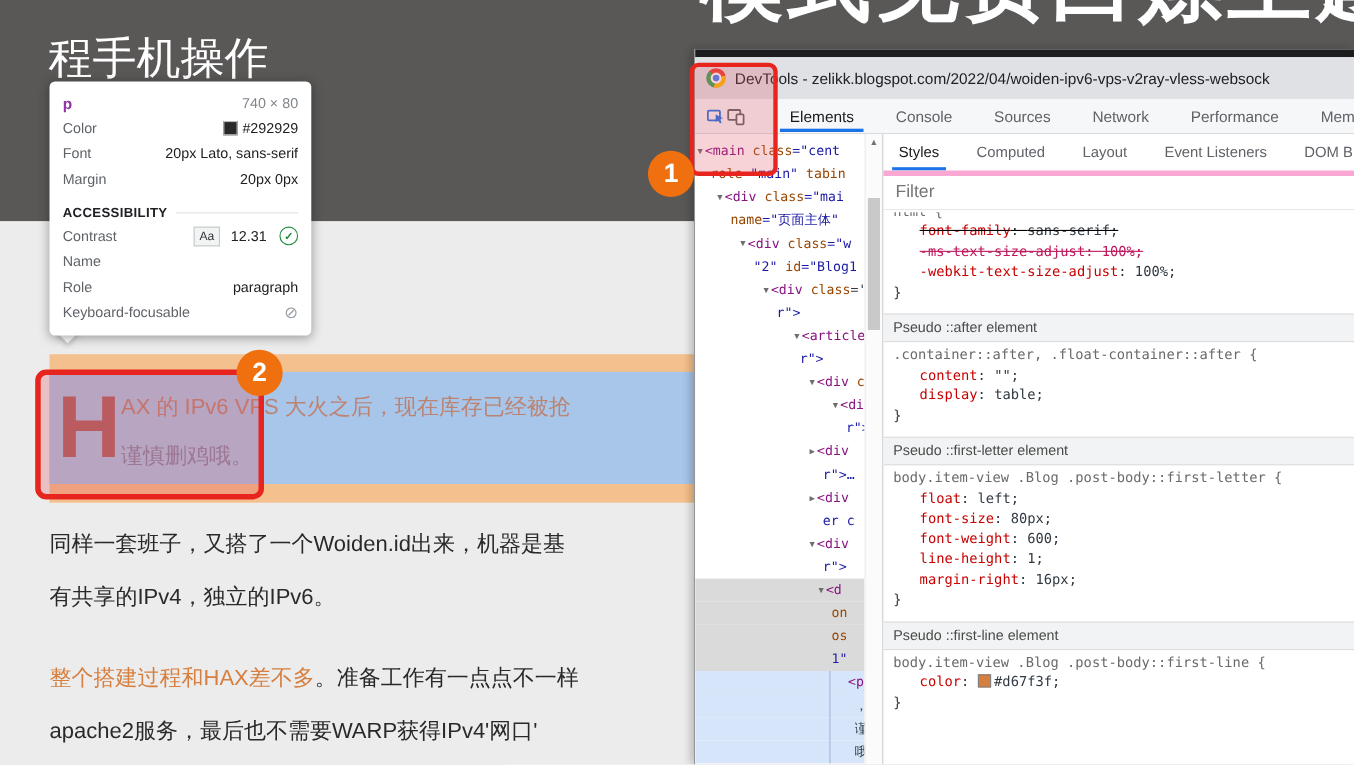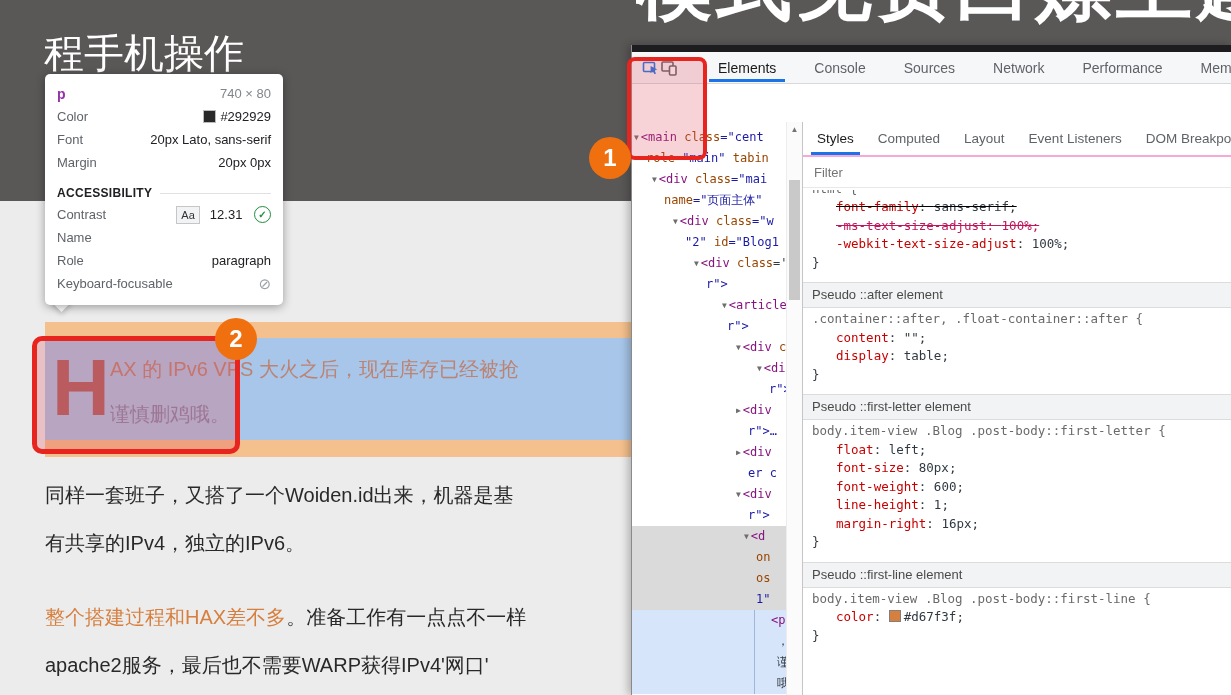--- a/index.html
+++ b/index.html
@@ -80,26 +80,26 @@
   .tk-t{color:#881280;}.tk-a{color:#994500;}.tk-v{color:#1a1aa6;}.tk-n{color:#303942;}
   .bg-gray{background:#dadada;}
   .bg-sel{background:#d6e5fa;}
   .bg-sel.guide::before{content:"";position:absolute;left:122px;top:0;bottom:0;width:1px;background:#9fb8da;}
 
   .dt-scroll{width:15px;background:#fbfbfb;border-left:1px solid #ececec;position:relative;flex:0 0 15px;}
   .scroll-up{position:absolute;top:3px;left:0;width:15px;text-align:center;font-size:8px;color:#737373;}
   .scroll-thumb{position:absolute;top:58px;left:2px;width:11px;height:120px;background:#c9c9c9;}
 
   .dt-sidebar{flex:1;border-left:1px solid #c5c5c5;display:flex;flex-direction:column;overflow:hidden;background:#fff;}
-  .sb-tabs{flex:0 0 33px;display:flex;align-items:center;gap:24px;padding-left:14px;border-bottom:2px solid #f9a8d4;
+  .sb-tabs{flex:0 0 33px;display:flex;align-items:center;gap:34px;padding-left:14px;border-bottom:5px solid #f9a8d4;
            font-size:13.5px;color:#5f6368;overflow:hidden;}
   .sb-tab{position:relative;white-space:nowrap;}
   .sb-tab.active{color:#1a1a1a;}
   .sb-tab.active::after{content:"";position:absolute;left:-6px;right:-6px;bottom:-9px;height:3px;background:#1a73e8;}
-  .sb-filter{flex:0 0 30px;display:flex;align-items:center;padding-left:11px;color:#757575;font-size:13px;
+  .sb-filter{flex:0 0 30px;display:flex;align-items:center;padding-left:11px;color:#757575;font-size:16px;
              border-bottom:1px solid #e8e8e8;}
   .sb-content{flex:1;font-family:"DejaVu Sans Mono","Liberation Mono",monospace;font-size:12.5px;line-height:18.5px;overflow:hidden;}
   .rule{padding:2px 0 10px 9px;}
   .rule .selector{color:#6a6a6a;white-space:nowrap;}
   .rule.clip .sel-clip{height:8px;overflow:hidden;}
   .rule.clip .sel-clip .selector{display:block;margin-top:-10px;}
   .decl{padding-left:24px;white-space:nowrap;}
   .prop{color:#c80000;}
   .val{color:#303942;}
   .strike{text-decoration:line-through;}
@@ -173,20 +173,24 @@
       <span class="tt-val">paragraph</span>
     </div>
     <div class="tt-row">
       <span class="tt-label">Keyboard-focusable</span>
       <span class="blocked">⊘</span>
     </div>
   </div>
 
   <div class="devtools">
     <div class="dt-topstrip"></div>
+    <div class="dt-titlebar">
+      <span class="chrome-icon"></span>
+      <span class="dt-title">DevTools - zelikk.blogspot.com/2022/04/woiden-ipv6-vps-v2ray-vless-websock</span>
+    </div>
     <div class="dt-toolbar">
       <span class="icon-btn picker">
         <svg width="18" height="18" viewBox="0 0 18 18">
           <rect x="1.5" y="3.5" width="11" height="9" rx="1" fill="none" stroke="#1a73e8" stroke-width="1.6"></rect>
           <polygon points="8.6,7 15.4,10.4 12.3,11.1 14,14.4 12.5,15.2 10.8,11.9 8.6,14.2" fill="#1a73e8"></polygon>
         </svg>
       </span>
       <span class="icon-btn">
         <svg width="18" height="18" viewBox="0 0 18 18">
           <rect x="2" y="3" width="11" height="9" rx="1" fill="none" stroke="#5f6368" stroke-width="1.6"></rect>

